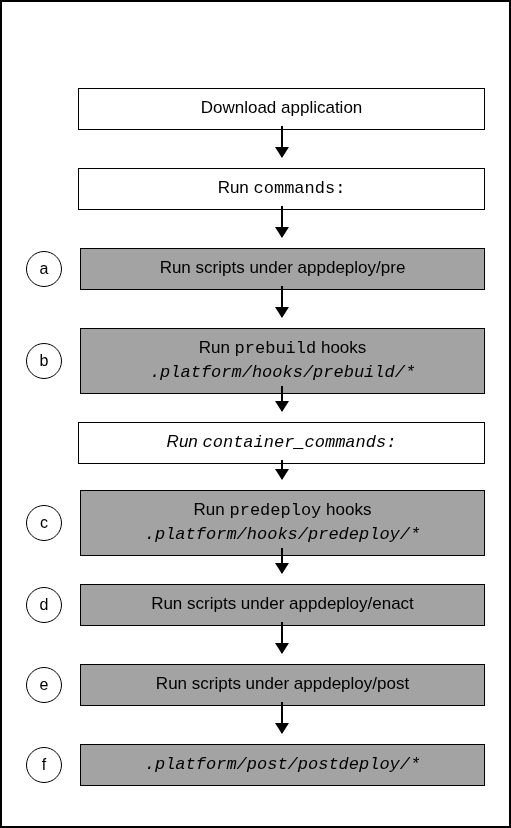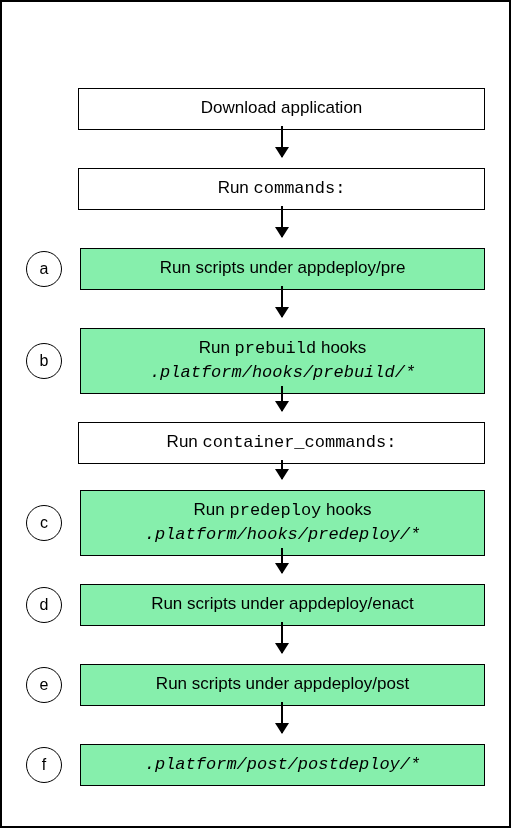--- a/index.html
+++ b/index.html
@@ -45,21 +45,21 @@
     flex: 1;
     border: 1.5px solid #000;
     background: #fff;
     text-align: center;
     padding: 8px 6px;
     font-size: 17px;
     line-height: 1.35;
     box-sizing: border-box;
   }
   .box.green {
-    background: #86efac;
+    background: #a3a3a3;
   }
   .box .line1 { display: block; }
   .box .line2 { display: block; font-style: italic; }
   .mono {
     font-family: "Courier New", Courier, monospace;
     text-align: right;
   }
   .arrow {
     position: absolute;
     left: 50%;
@@ -126,21 +126,21 @@
     <div class="box green">
       <span class="line1">
         <span>Run </span><span class="mono">prebuild</span><span> hooks</span>
       </span>
       <span class="line2">
         <span></span><span class="mono">.platform/hooks/prebuild/*</span><span></span>
       </span>
     </div>
   </div>
 
-  <div class="step-row" style="top:420px;">
+  <div class="step-row" style="top:420px;font-style:italic;">
     <div class="label-spacer"></div>
     <div class="box">
       <span class="line1">
         <span>Run </span><span class="mono">container_commands:</span><span></span>
       </span>
     </div>
   </div>
 
   <div class="step-row" style="top:488px;">
     <div class="label-circle">

